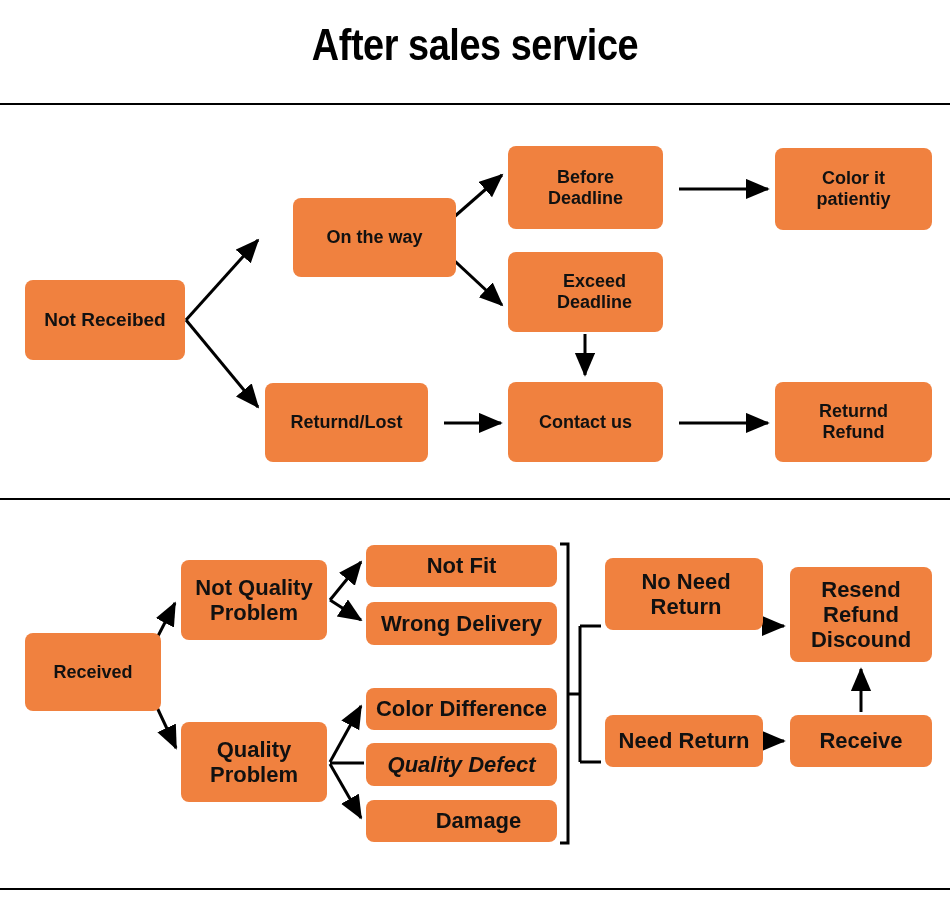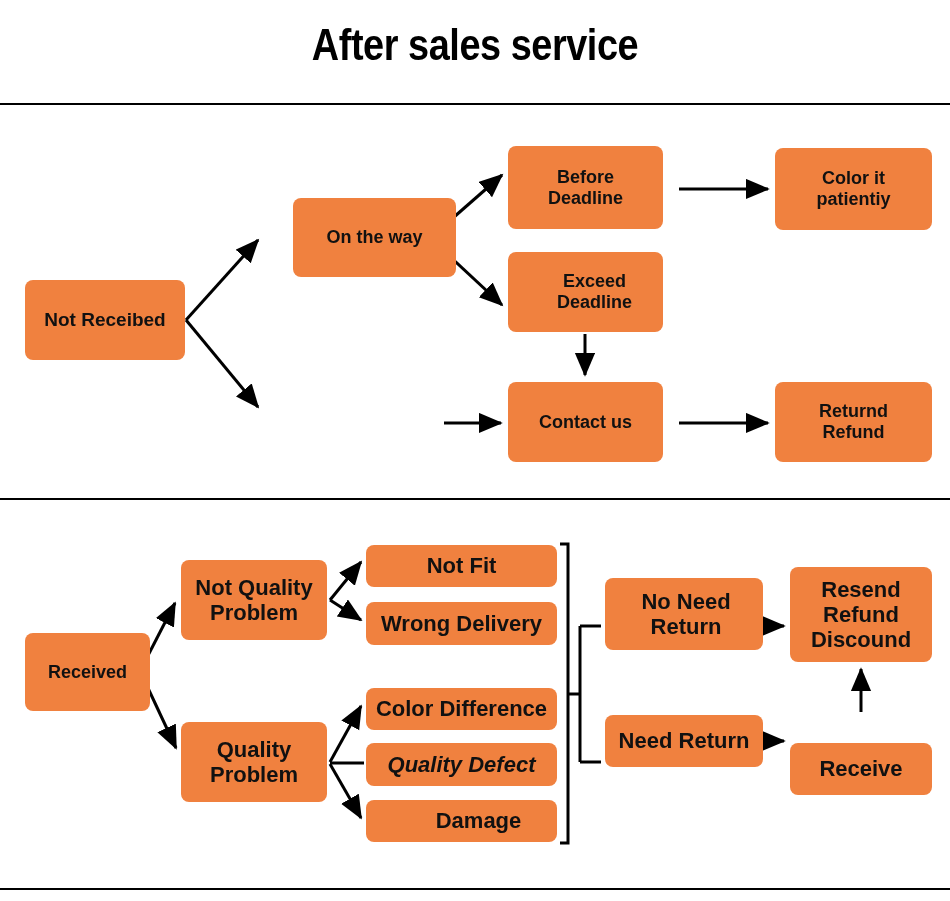--- a/index.html
+++ b/index.html
@@ -118,57 +118,58 @@
 
     <path d="M763,741 L784,741" stroke="#000" stroke-width="3" fill="none" marker-end="url(#ah)"></path>
 
     <path d="M861,712 L861,669" stroke="#000" stroke-width="3" fill="none" marker-end="url(#ah)"></path>
   </svg>
 
   <div class="node s19" style="left:25px;top:280px;width:160px;height:80px;">Not Receibed</div>
 
   <div class="node s18" style="left:265px;top:198px;width:163px;height:79px;margin-left:28px;">On the way</div>
 
+  <div class="node s18" style="left:265px;top:383px;width:163px;height:79px;">Returnd/Lost</div>
 
   <div class="node s18" style="left:508px;top:146px;width:155px;height:83px;">Before
 Deadline</div>
 
   <div class="node s18" style="left:508px;top:252px;width:155px;height:80px;padding-left:22px;">Exceed
 Deadline</div>
 
   <div class="node s18" style="left:508px;top:382px;width:155px;height:80px;">Contact us</div>
 
   <div class="node s18" style="left:775px;top:148px;width:157px;height:82px;">Color it
 patientiy</div>
 
   <div class="node s18" style="left:775px;top:382px;width:157px;height:80px;">Returnd
 Refund</div>
 
-  <div class="node s18" style="left:25px;top:633px;width:125px;height:78px;">Received</div>
+  <div class="node s18" style="left:25px;top:633px;width:136px;height:78px;">Received</div>
 
   <div class="node s17" style="left:181px;top:560px;width:146px;height:80px;">Not Quality
 Problem</div>
 
   <div class="node s17" style="left:181px;top:722px;width:146px;height:80px;">Quality
 Problem</div>
 
   <div class="node s17" style="left:366px;top:545px;width:191px;height:42px;">Not Fit</div>
 
   <div class="node s17" style="left:366px;top:602px;width:191px;height:43px;">Wrong Delivery</div>
 
   <div class="node s17" style="left:366px;top:688px;width:191px;height:42px;">Color Difference</div>
 
   <div class="node s17" style="left:366px;top:743px;width:191px;height:43px;font-style:italic;">Quality Defect</div>
 
   <div class="node s17" style="left:366px;top:800px;width:191px;height:42px;padding-left:38px;">Damage</div>
 
-  <div class="node s17" style="left:605px;top:578px;width:158px;height:72px;padding-left:8px;">No Need
+  <div class="node s17" style="left:605px;top:558px;width:158px;height:72px;padding-left:8px;">No Need
 Return</div>
 
   <div class="node s17" style="left:605px;top:715px;width:158px;height:52px;">Need Return</div>
 
   <div class="node s17" style="left:790px;top:567px;width:142px;height:95px;">Resend
 Refund
 Discound</div>
 
-  <div class="node s17" style="left:790px;top:715px;width:142px;height:52px;margin-top:28px;">Receive</div>
+  <div class="node s17" style="left:790px;top:715px;width:142px;height:52px;">Receive</div>
 
 </div>
 
 </body></html>

